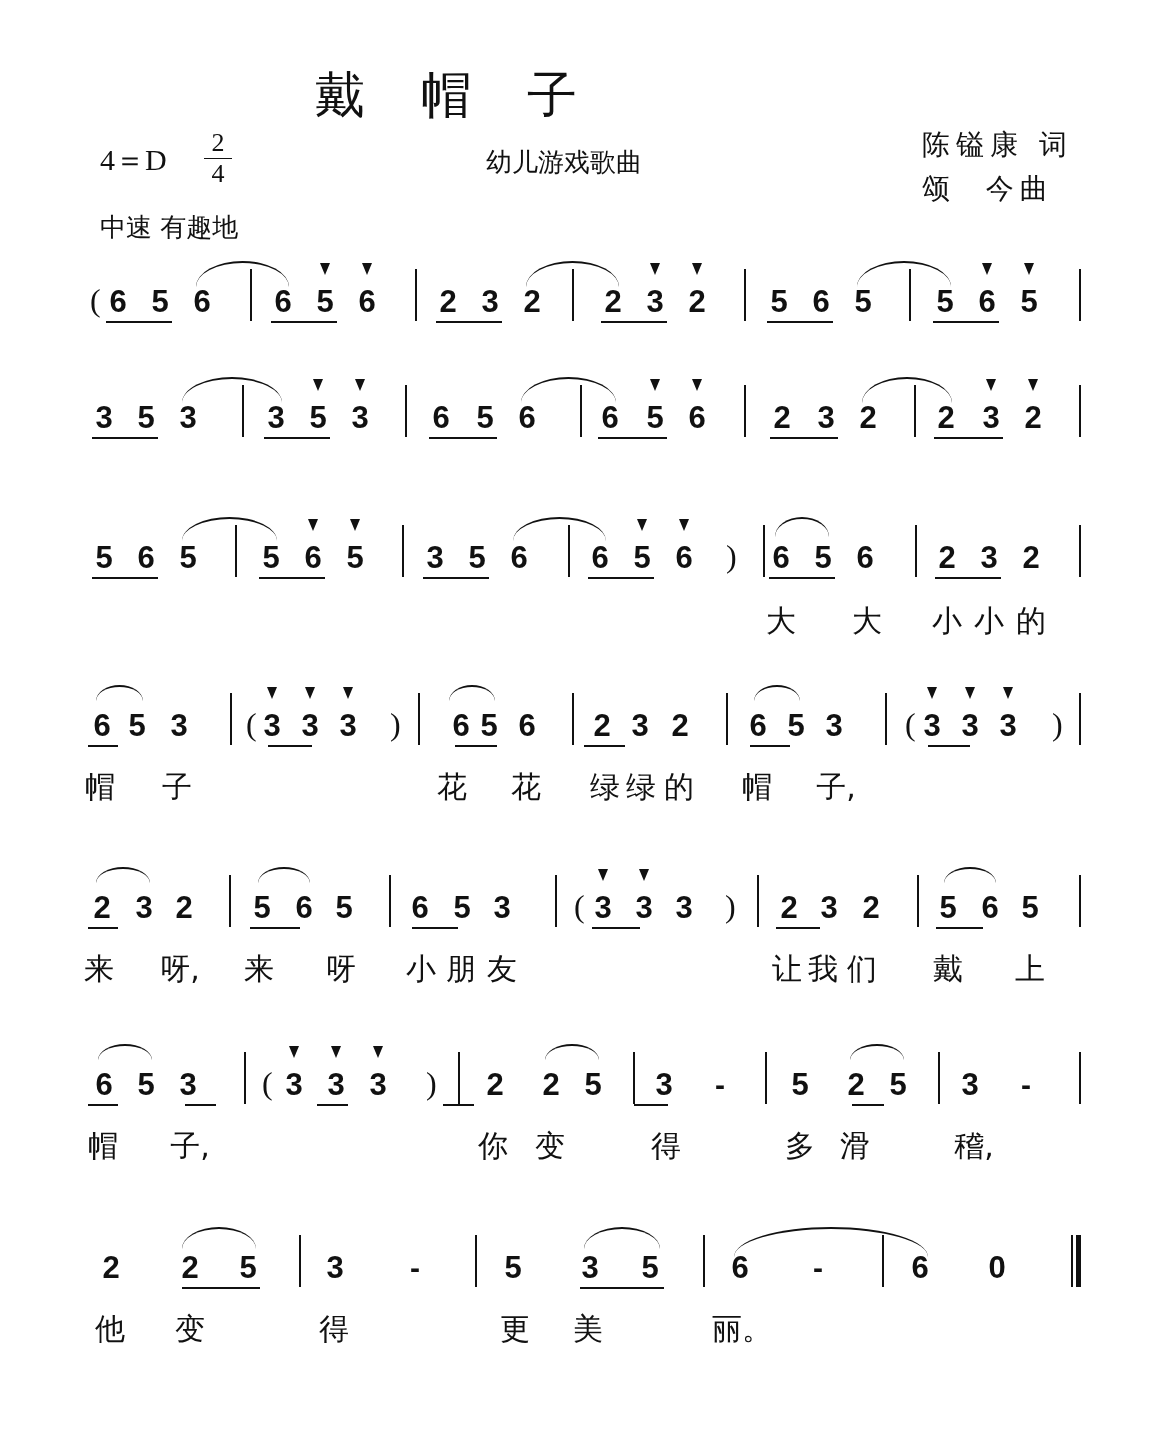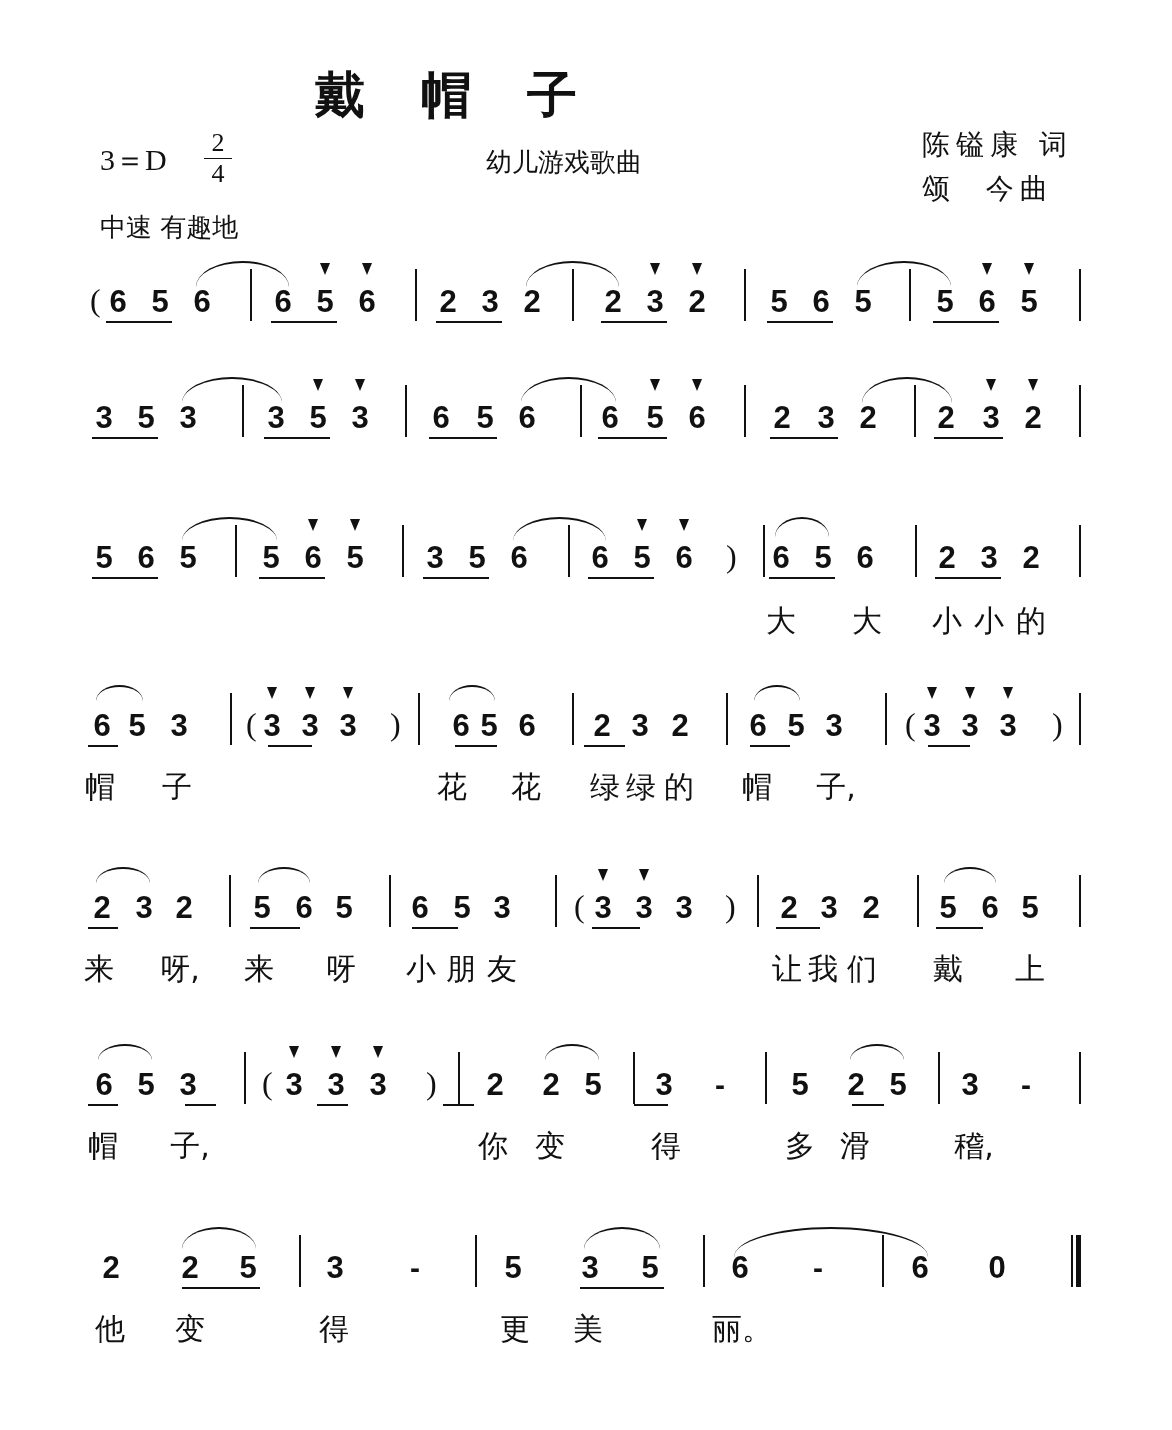--- a/index.html
+++ b/index.html
@@ -1,19 +1,19 @@
 <!DOCTYPE html>
 <html><head>
 <meta charset="utf-8">
 <style>
   html, body { margin: 0; padding: 0; background: #ffffff; }
   body { width: 1172px; height: 1430px; position: relative; overflow: hidden;
          font-family: "Liberation Sans", "DejaVu Sans", sans-serif; color: #111; }
   .title { position: absolute; left: 0; width: 948px; top: 62px; text-align: center;
-           font-size: 50px; letter-spacing: 56px; font-family: "DejaVu Sans", sans-serif; font-weight: bold; }
+           font-size: 50px; letter-spacing: 56px; font-family: "DejaVu Sans", sans-serif; font-weight: normal; }
   .key { position: absolute; left: 100px; top: 140px; font-size: 30px; font-family: "Liberation Serif", serif; }
   .tsig { position: absolute; left: 204px; top: 130px; width: 28px; text-align: center;
           font-family: "Liberation Serif", serif; font-size: 26px; line-height: 26px; }
   .tsig .bar { border-top: 1.5px solid #111; margin: 2px 0; }
   .subtitle { position: absolute; left: 486px; top: 145px; font-size: 26px; font-family: "DejaVu Sans", sans-serif; }
   .credit { position: absolute; left: 922px; font-size: 28px; letter-spacing: 6px; font-family: "DejaVu Sans", sans-serif; }
   .tempo { position: absolute; left: 100px; top: 210px; font-size: 26px; font-family: "DejaVu Sans", sans-serif; }
   .note { position: absolute; font-size: 31px; font-weight: bold; width: 24px; text-align: center;
           transform: translateX(-50%); line-height: 34px; }
   .dash { position: absolute; font-size: 30px; font-weight: bold; transform: translateX(-50%); line-height: 34px; }
@@ -24,21 +24,21 @@
   .accent { position: absolute; width: 0; height: 0; border-left: 5px solid transparent;
             border-right: 5px solid transparent; border-top: 12px solid #111; transform: translateX(-50%); }
   .slur2 { position: absolute; border-top: 2px solid #111; border-radius: 50% 50% 0 0 / 100% 100% 0 0;
            box-sizing: border-box; }
   .lyric { position: absolute; font-size: 30px; font-family: "DejaVu Sans", sans-serif; transform: translateX(-50%); }
 </style>
 </head>
 <body>
 
 <div class="title">戴帽子</div>
-<div class="key">3＝D</div>
+<div class="key">4＝D</div>
 <div class="tsig">
   <div>2</div>
   <div class="bar"></div>
   <div>4</div>
 </div>
 <div class="subtitle">幼儿游戏歌曲</div>
 <div class="credit" style="top:126px;">陈镒康 词</div>
 <div class="credit" style="top:170px;white-space:pre;">颂  今曲</div>
 <div class="tempo">中速 有趣地</div>
 

